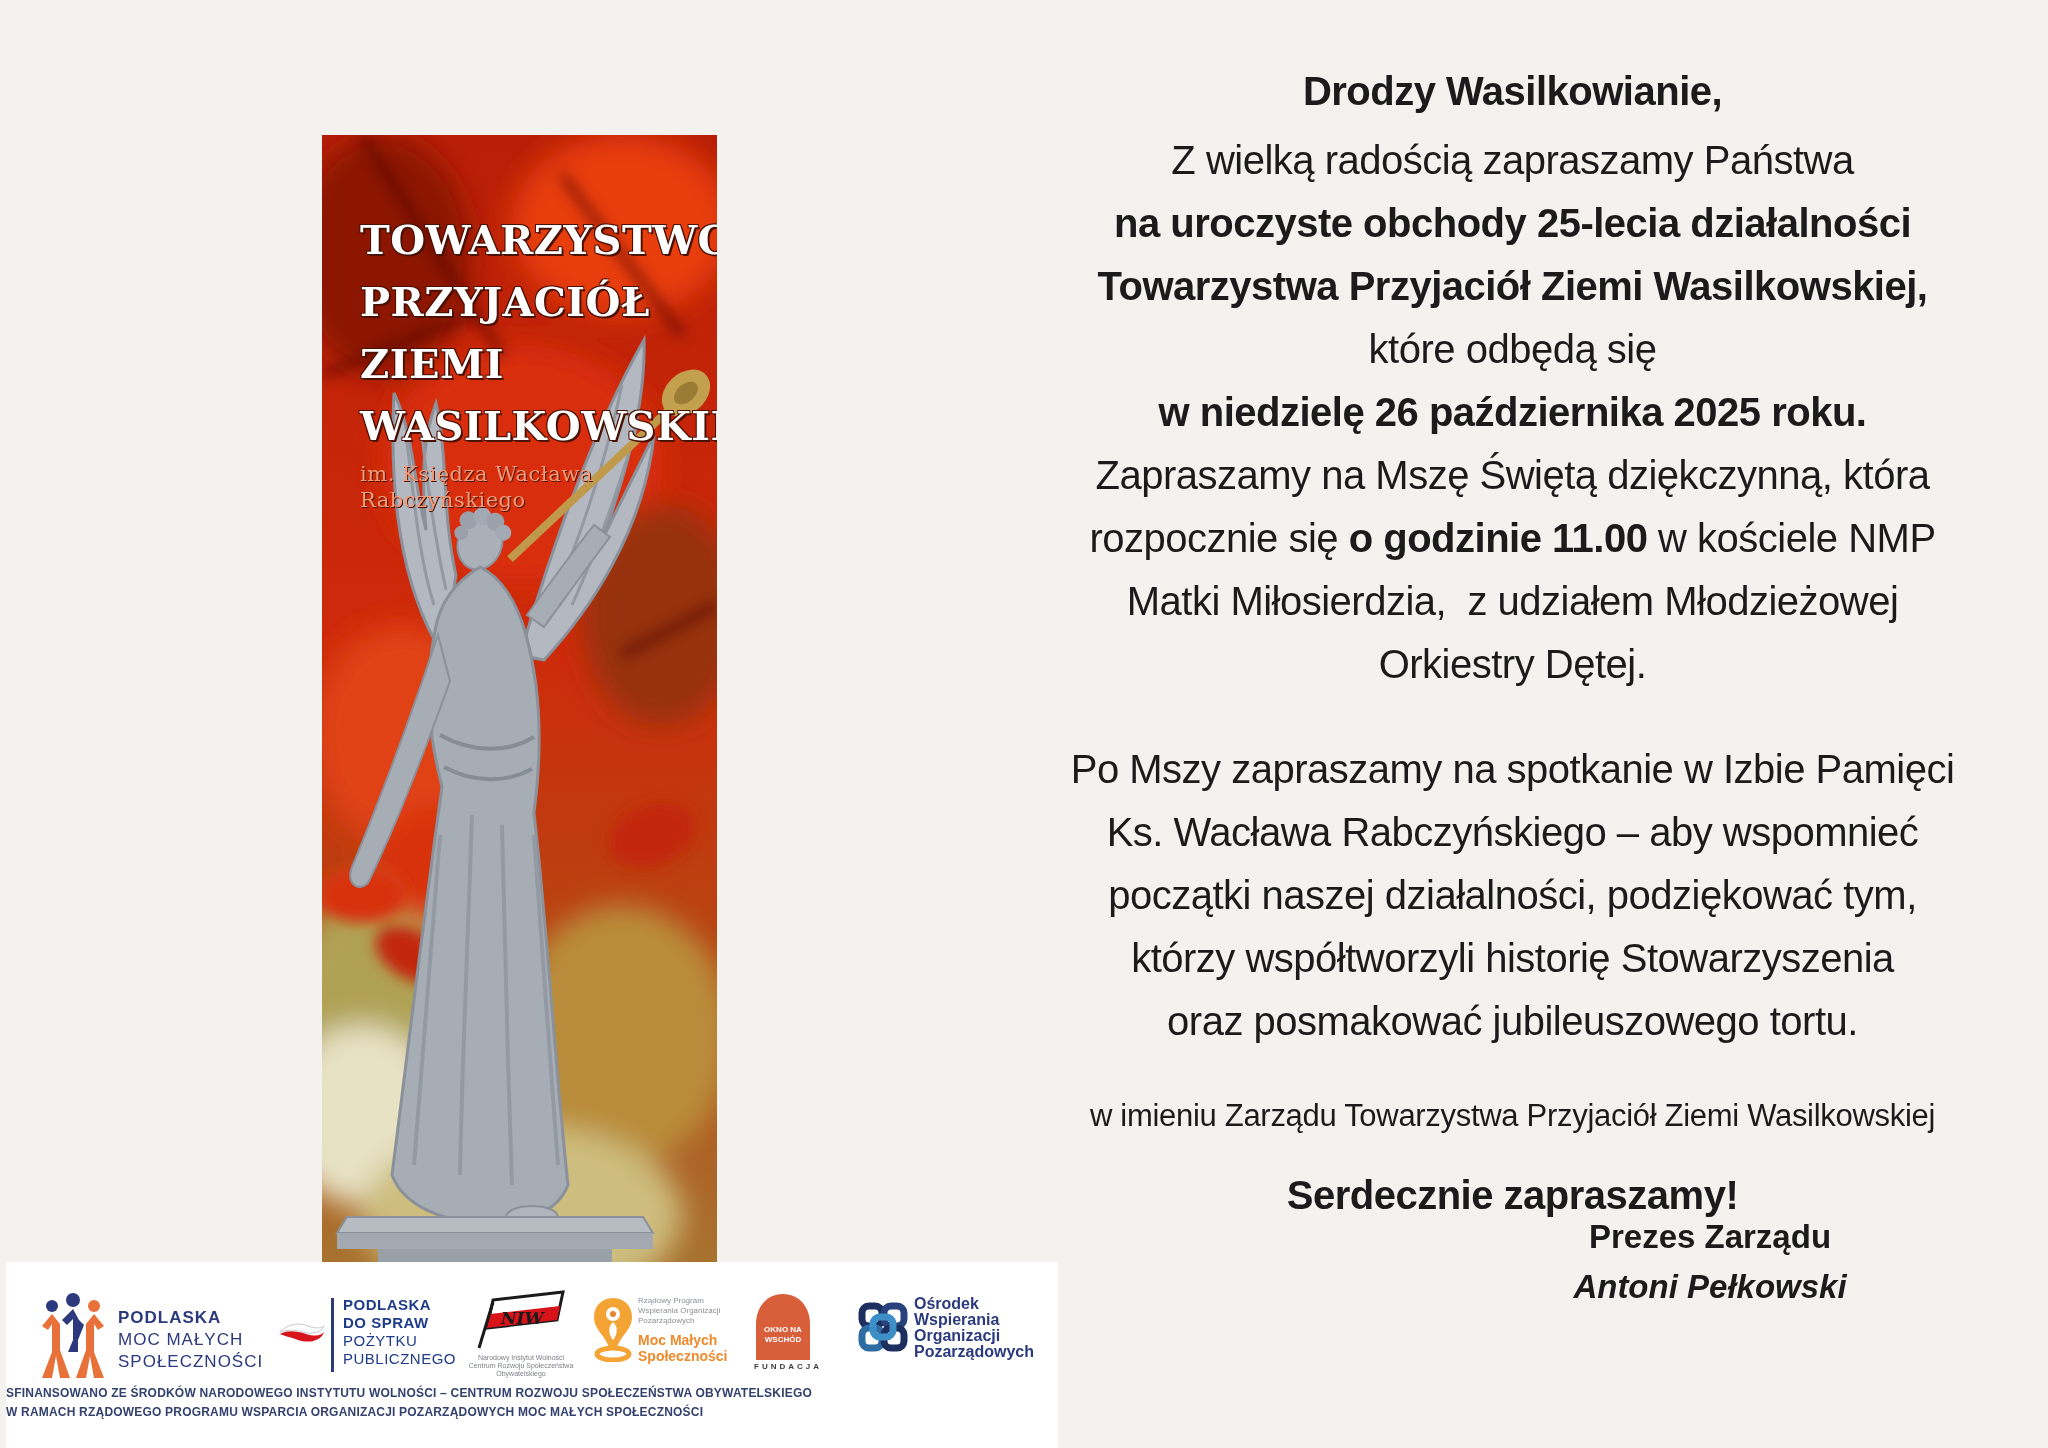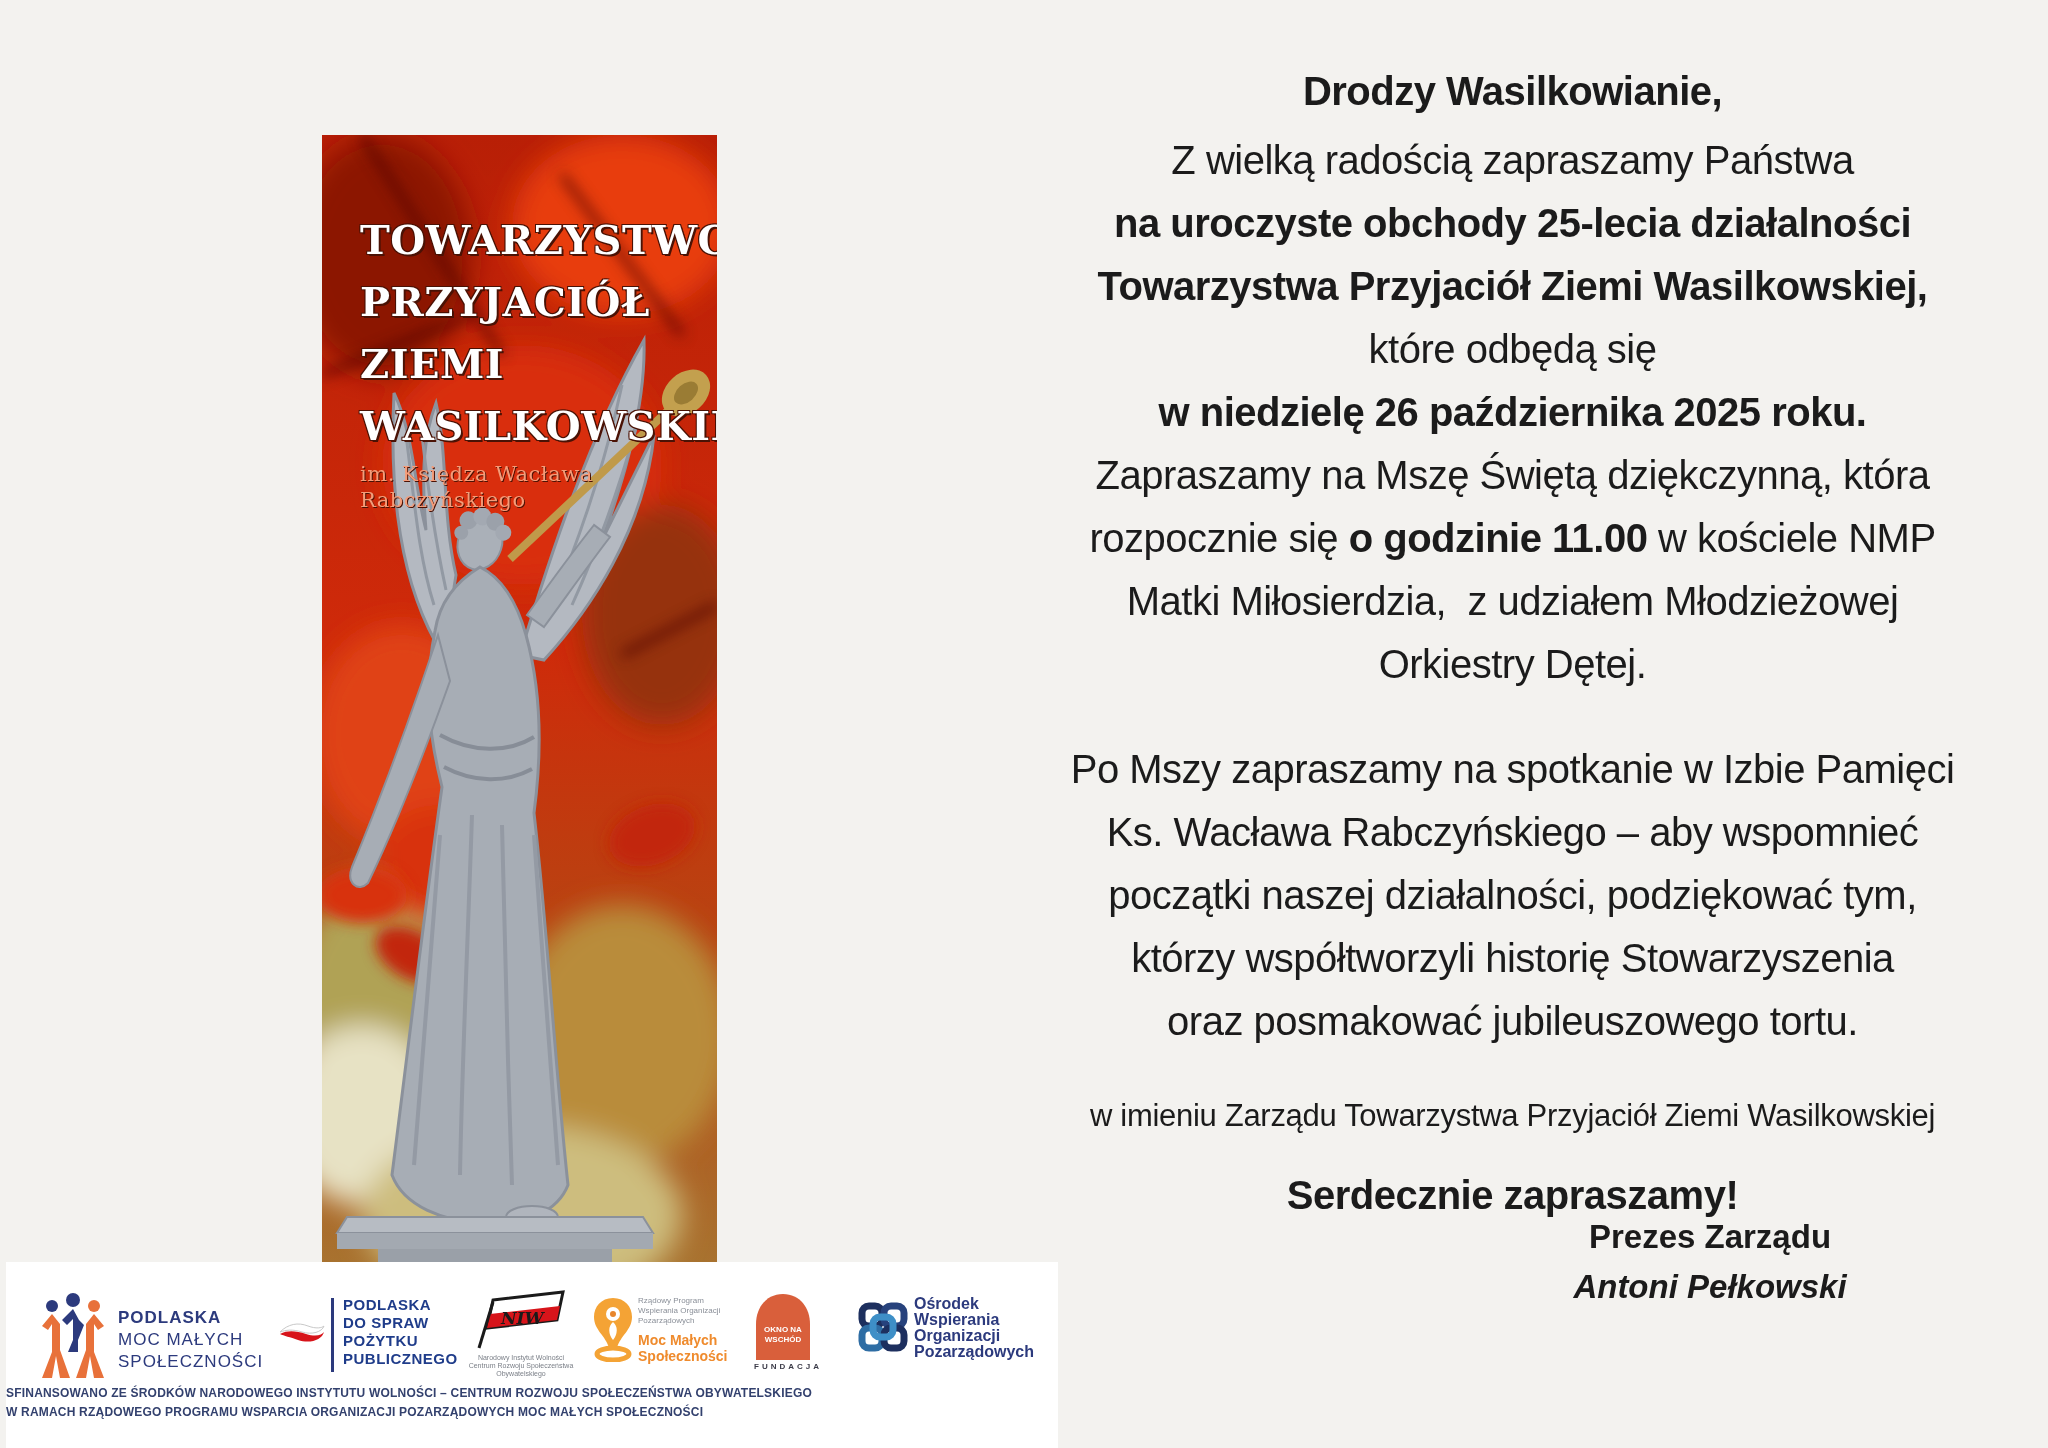--- a/index.html
+++ b/index.html
@@ -33,21 +33,21 @@
   #signature .sig-title{font-weight:700;}
   #signature .sig-name{font-weight:700;font-style:italic;}
 
   
   #footer{position:absolute;left:6px;top:1262px;width:1052px;height:186px;background:#ffffff;}
   .flogo{position:absolute;}
   #podlaska-text{left:112px;top:45px;font-size:17px;line-height:22px;letter-spacing:1px;color:#2c3a7d;}
   #podlaska-text .l1{font-weight:700;}
   #divider{position:absolute;left:325px;top:36px;width:3px;height:74px;background:#2c3a7d;}
   #komitet-text{left:337px;top:34px;font-size:15px;line-height:18px;color:#1f3c8a;font-weight:600;letter-spacing:.5px;}
-  #komitet-text .hvy{font-weight:700;}
+  #komitet-text .hvy{font-weight:400;}
   #niw-sub{left:460px;top:92px;width:110px;font-size:7px;line-height:8px;color:#7a7f87;text-align:center;}
   #moc-text{left:632px;top:34px;font-size:8px;line-height:10px;color:#8a8f98;}
   #moc-text .orange{margin-top:6px;font-size:14px;line-height:16px;font-weight:700;color:#ef8b2d;}
   #fundacja-label{left:748px;top:100px;width:58px;text-align:center;font-size:8px;letter-spacing:3px;color:#3c3c49;font-weight:700;}
   #owop-text{left:908px;top:34px;font-size:16px;line-height:16px;color:#2c3a7d;font-weight:600;}
   #funding{position:absolute;left:0;top:122px;width:100%;text-align:left;
     font-size:12px;line-height:19px;color:#33416e;font-weight:600;letter-spacing:.2px;}
 </style>
 </head>
 <body>

